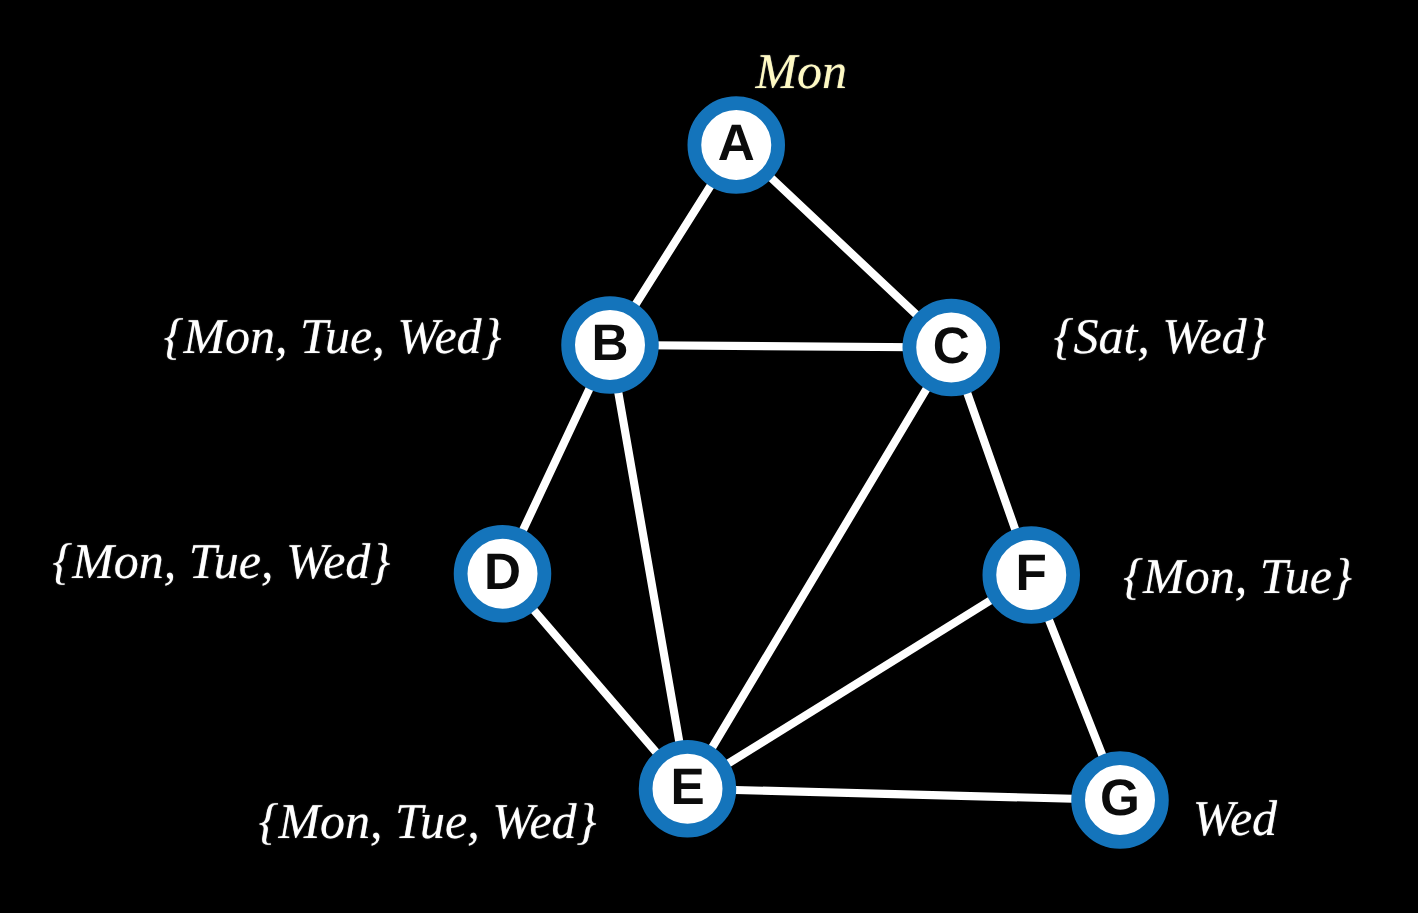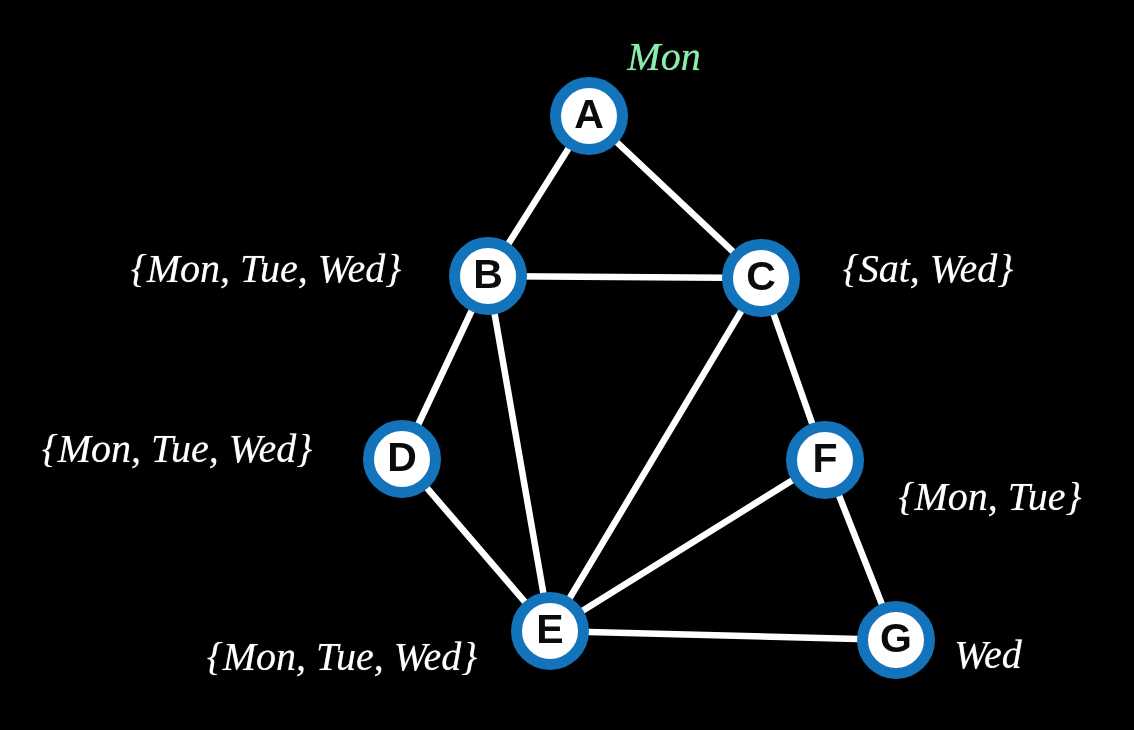--- a/index.html
+++ b/index.html
@@ -66,38 +66,38 @@
       <line x1="761" y1="278" x2="550" y2="631" stroke="#ffffff" stroke-width="6.5" stroke-linecap="round"></line>
       <line x1="761" y1="278" x2="825" y2="460" stroke="#ffffff" stroke-width="6.5" stroke-linecap="round"></line>
       <line x1="402" y1="459" x2="550" y2="631" stroke="#ffffff" stroke-width="6.5" stroke-linecap="round"></line>
       <line x1="550" y1="631" x2="825" y2="460" stroke="#ffffff" stroke-width="6.5" stroke-linecap="round"></line>
       <line x1="550" y1="631" x2="896" y2="640" stroke="#ffffff" stroke-width="6.5" stroke-linecap="round"></line>
       <line x1="825" y1="460" x2="896" y2="640" stroke="#ffffff" stroke-width="6.5" stroke-linecap="round"></line>
     </svg>
 <div class="node" style="left: 589px; top: 116px; border: 11px solid rgb(20, 116, 187);">
       <span class="node-letter" style="color: rgb(11, 11, 11);">A</span>
     </div>
-    <div class="domain-label" style="left: 664px; top: 57px; color: #86efac;">Mon</div>
+    <div class="domain-label" style="left: 641px; top: 57px; color: #fef9c3;">Mon</div>
     <div class="node" style="left: 488px; top: 276px; border: 11px solid rgb(20, 116, 187);">
       <span class="node-letter" style="color: rgb(11, 11, 11);">B</span>
     </div>
     <div class="domain-label" style="left: 266px; top: 269px; color: rgb(255, 255, 255);">{Mon, Tue, Wed}</div>
     <div class="node" style="left: 761px; top: 278px; border: 11px solid rgb(20, 116, 187);">
       <span class="node-letter" style="color: rgb(11, 11, 11);">C</span>
     </div>
     <div class="domain-label" style="left: 928px; top: 269px; color: rgb(255, 255, 255);">{Sat, Wed}</div>
     <div class="node" style="left: 402px; top: 459px; border: 11px solid rgb(20, 116, 187);">
       <span class="node-letter" style="color: rgb(11, 11, 11);">D</span>
     </div>
     <div class="domain-label" style="left: 177px; top: 449px; color: rgb(255, 255, 255);">{Mon, Tue, Wed}</div>
     <div class="node" style="left: 550px; top: 631px; border: 11px solid rgb(20, 116, 187);">
       <span class="node-letter" style="color: rgb(11, 11, 11);">E</span>
     </div>
     <div class="domain-label" style="left: 342px; top: 657px; color: rgb(255, 255, 255);">{Mon, Tue, Wed}</div>
     <div class="node" style="left: 825px; top: 460px; border: 11px solid rgb(20, 116, 187);">
       <span class="node-letter" style="color: rgb(11, 11, 11);">F</span>
     </div>
-    <div class="domain-label" style="left: 990px; top: 461px; color: rgb(255, 255, 255); margin-top: 36px;">{Mon, Tue}</div>
+    <div class="domain-label" style="left: 990px; top: 461px; color: rgb(255, 255, 255);">{Mon, Tue}</div>
     <div class="node" style="left: 896px; top: 640px; border: 11px solid rgb(20, 116, 187);">
       <span class="node-letter" style="color: rgb(11, 11, 11);">G</span>
     </div>
     <div class="domain-label" style="left: 988px; top: 655px; color: rgb(255, 255, 255); text-align: center;">Wed</div>
   </div>
 
 </body></html>

